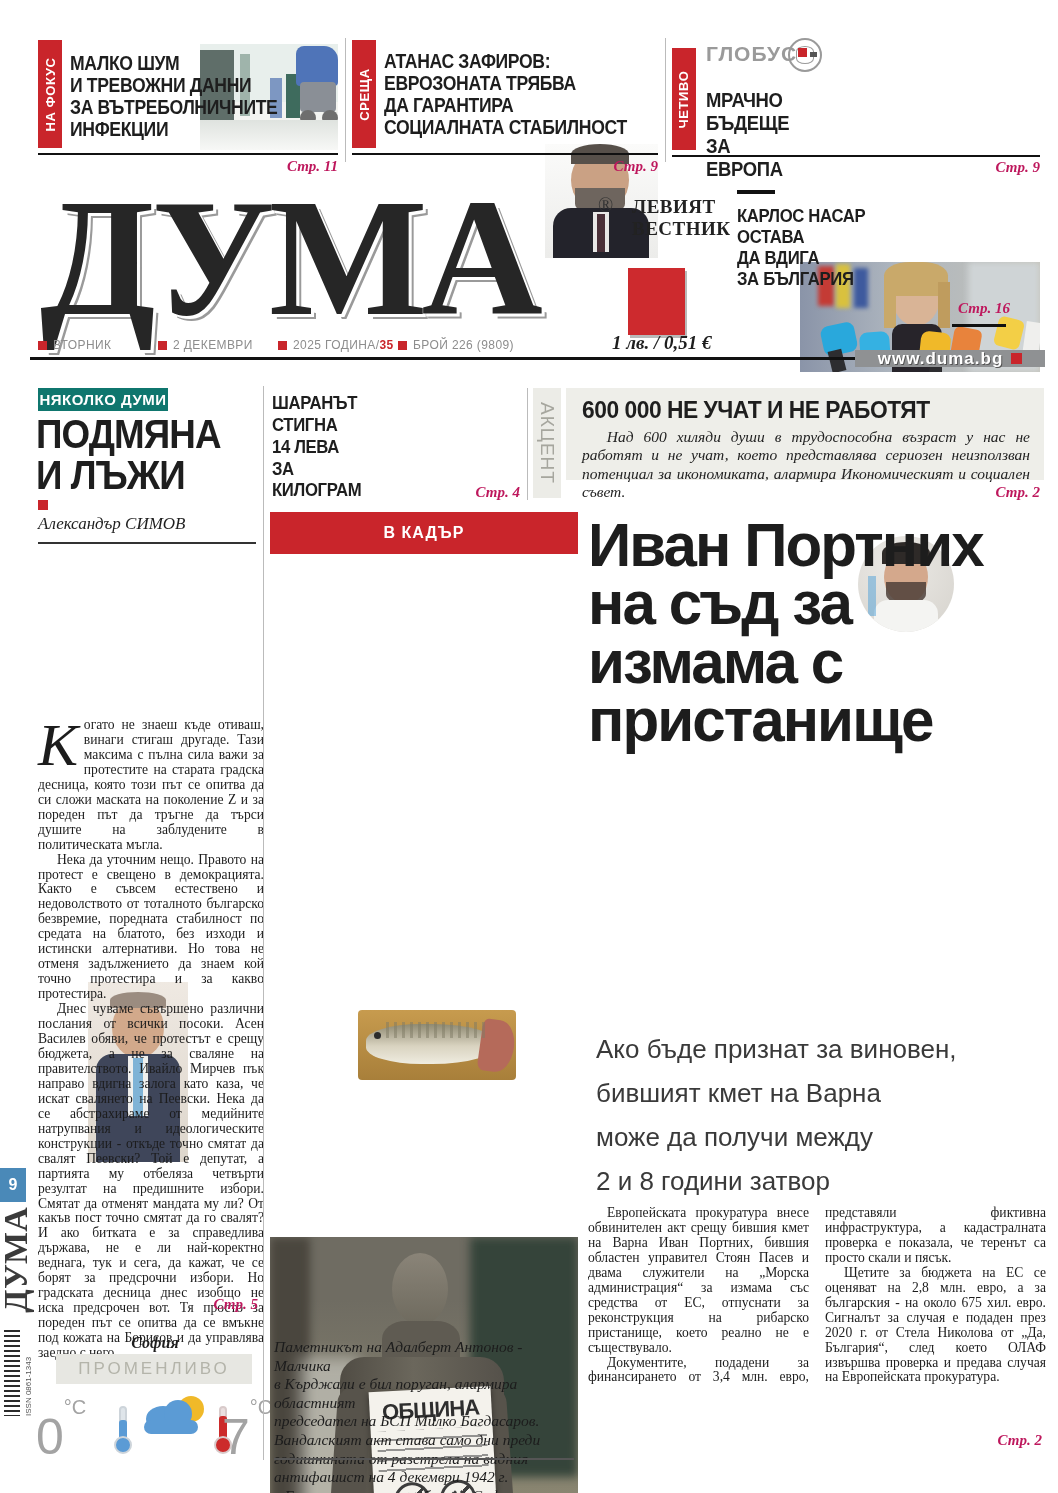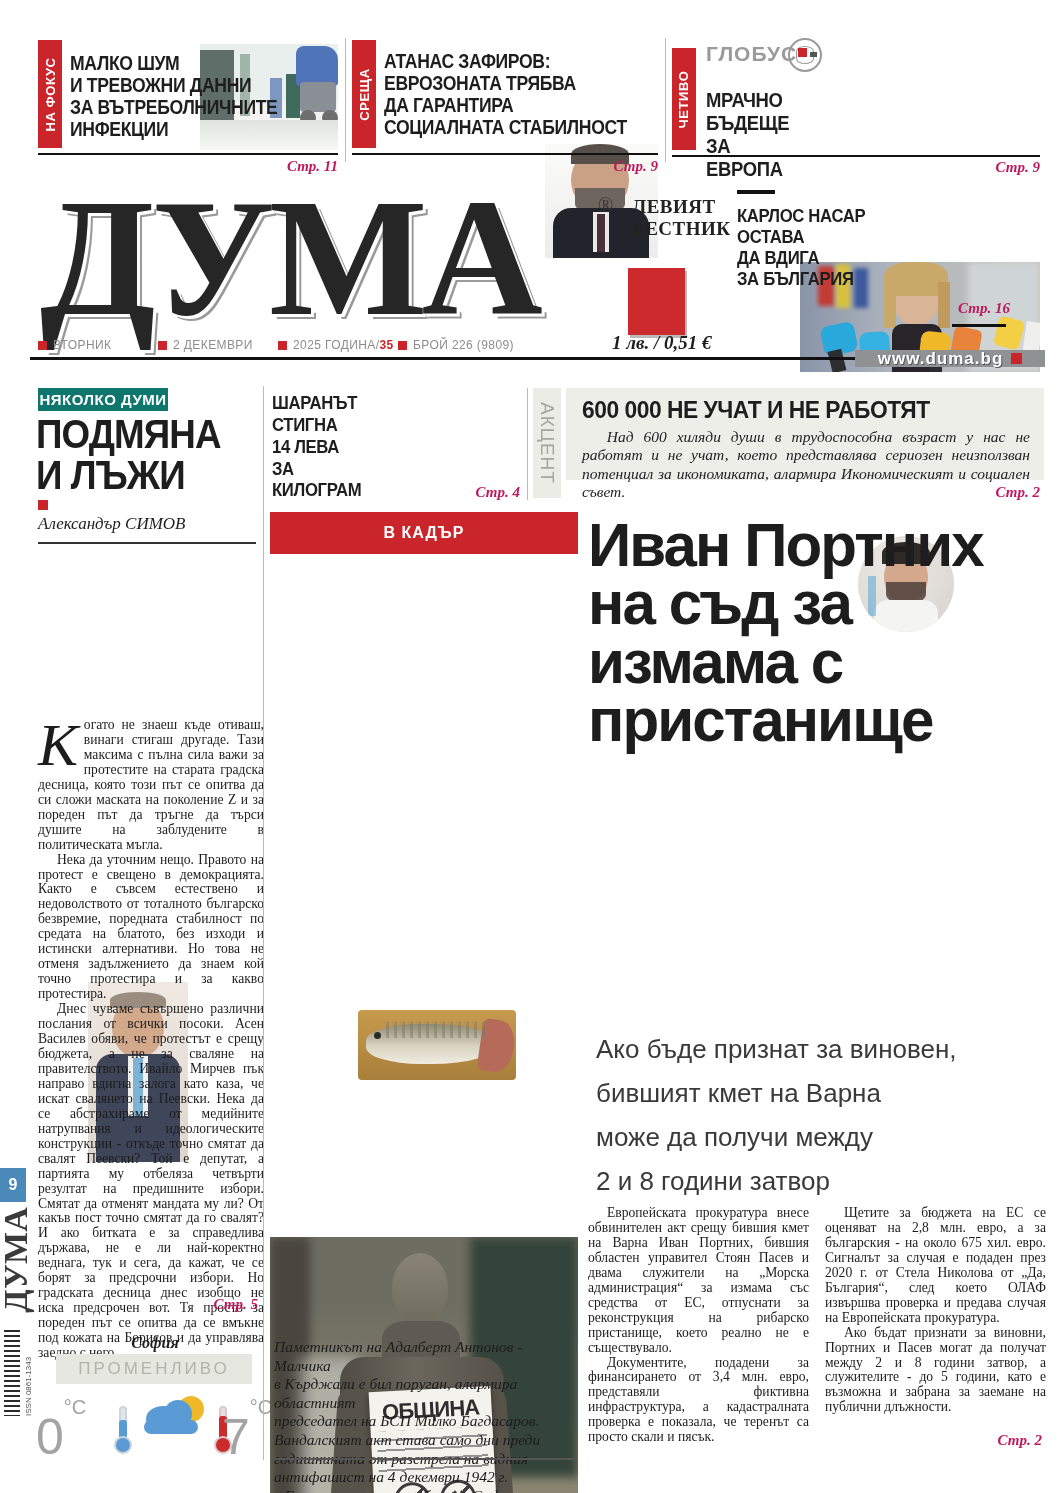--- a/index.html
+++ b/index.html
@@ -295,17 +295,16 @@
   <div class="abs" style="left:590px;top:1032px">
     <div class="deck-line">Ако бъде признат за виновен,</div>
     <div class="deck-line">бившият кмет на Варна</div>
     <div class="deck-line">може да получи между</div>
     <div class="deck-line">2 и 8 години затвор</div>
   </div>
   <div class="abs bodytext cols" style="left:588px;top:1206px;width:458px;height:268px">
     <p>Европейската прокуратура внесе обвинителен акт срещу бившия кмет на Варна Иван Портних, бившия областен управител Стоян Пасев и двама служители на „Морска администрация“ за измама със средства от ЕС, отпуснати за реконструкция на рибарско пристанище, което реално не е съществувало.</p>
     <p>Документите, подадени за финансирането от 3,4 млн. евро, представяли фиктивна инфраструктура, а кадастралната проверка е показала, че теренът са просто скали и пясък.</p>
     <p>Щетите за бюджета на ЕС се оценяват на 2,8 млн. евро, а за българския - на около 675 хил. евро. Сигналът за случая е подаден през 2020 г. от Стела Николова от „Да, България“, след което ОЛАФ извършва проверка и предава случая на Европейската прокуратура.</p>
-    <p>Ако бъдат признати за виновни, Портних и Пасев могат да получат между 2 и 8 години затвор, а служителите - до 5 години, като е възможна и забрана за заемане на публични длъжности.</p>
   </div>
   <div class="abs pageref" style="left:946px;top:1432px;width:96px;text-align:right">Стр. 2</div>
 
 </div>
 
 </body></html>

